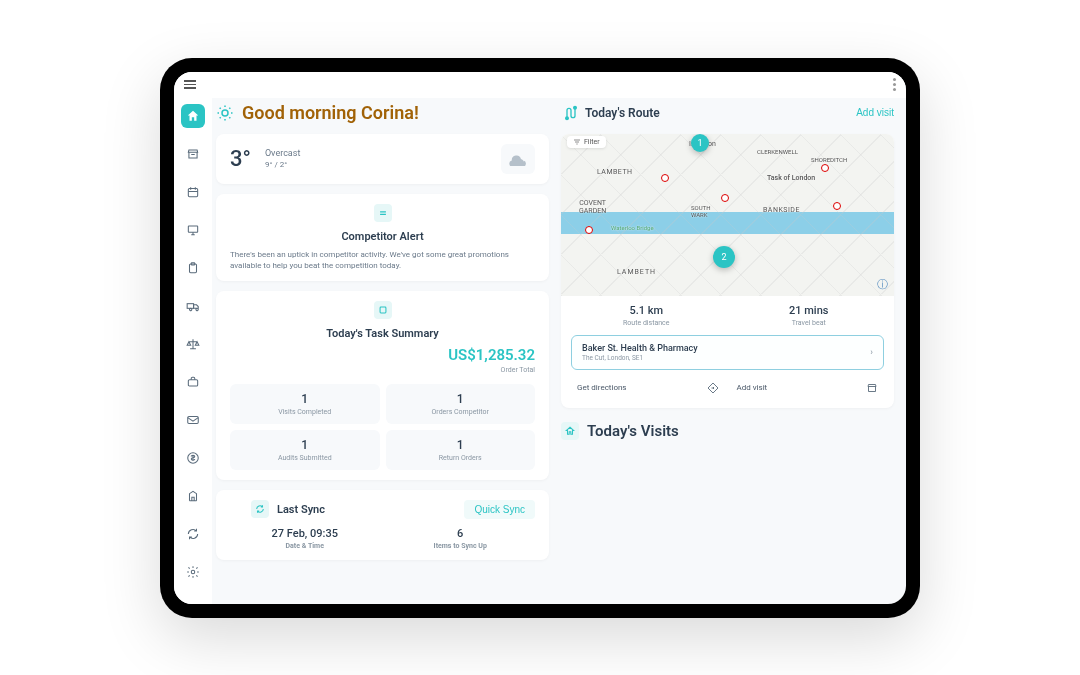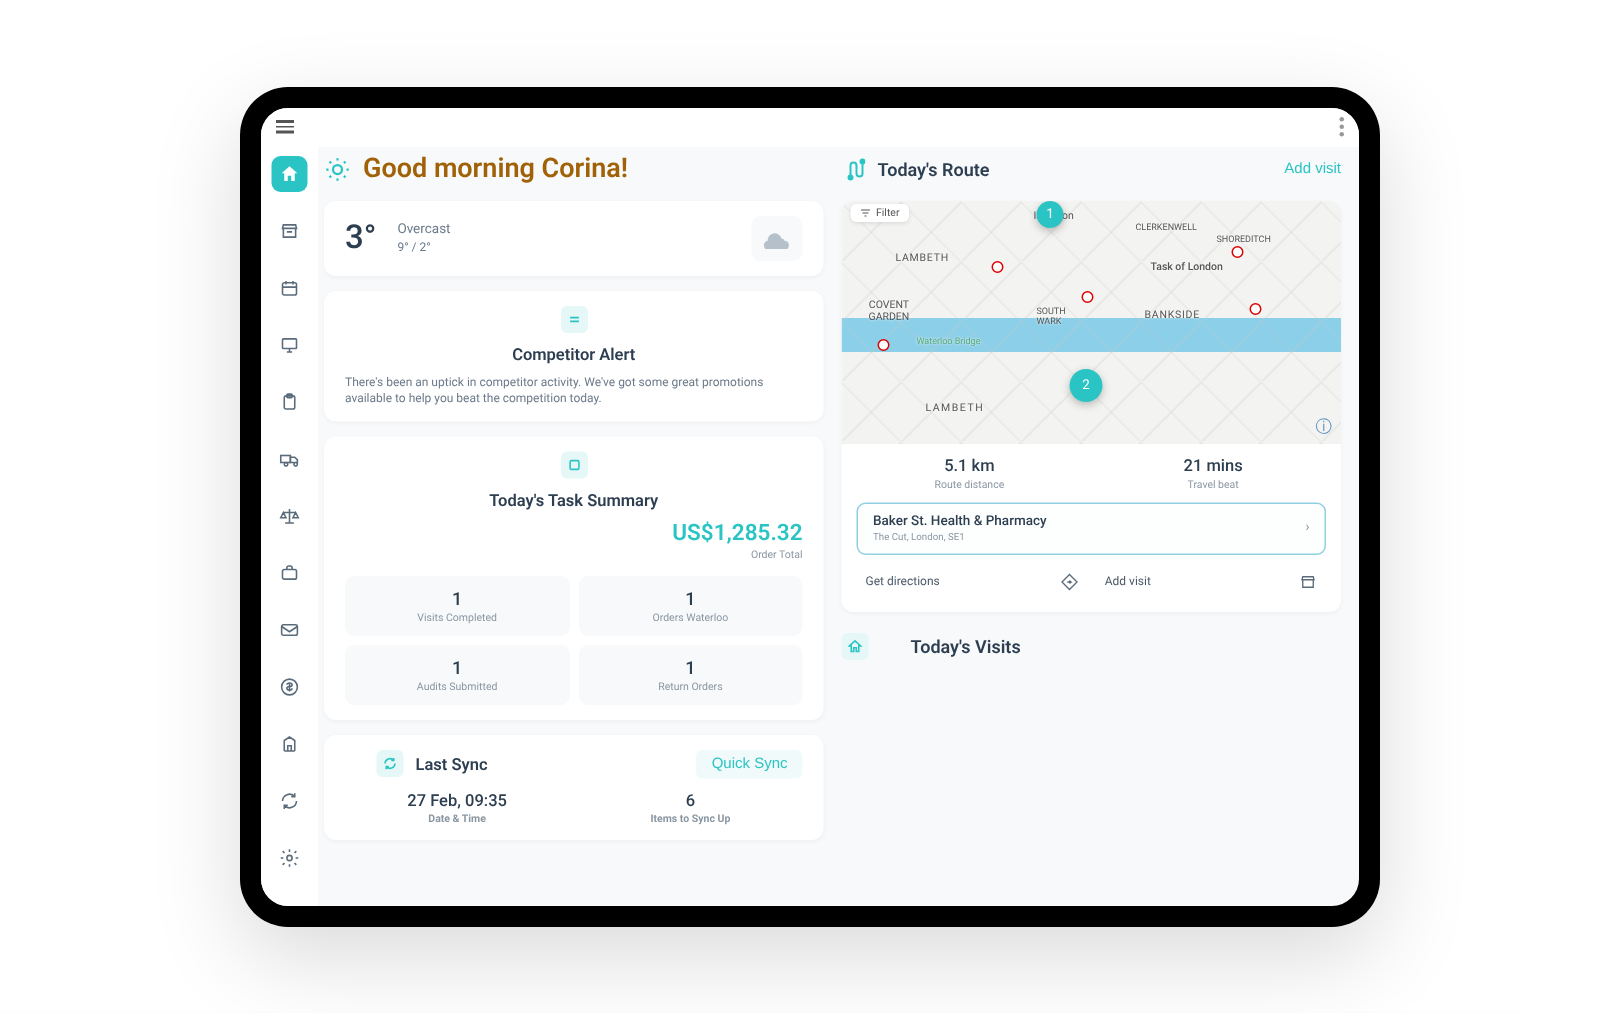--- a/index.html
+++ b/index.html
@@ -69,21 +69,21 @@
 .route-stat .lbl { font-size:7px; color:#8a97a3; margin-top:2px; }
 .next-visit { margin:0 10px 8px; border:1px solid #8ecfe0; border-radius:6px; padding:7px 10px; display:flex; justify-content:space-between; align-items:center; background:#fdffff; cursor:pointer; }
 .next-visit-text .name { font-size:9px; font-weight:500; color:#2d3e50; }
 .next-visit-text .addr { font-size:6.5px; color:#8a97a3; margin-top:1px; }
 .chev-right { color:#8a97a3; font-size:9px; }
 .route-actions { display:flex; padding:0 10px 10px; }
 .route-action { flex:1; display:flex; align-items:center; justify-content:space-between; font-size:8px; color:#4a5868; padding:4px 6px; cursor:pointer; }
 .route-action + .route-action { margin-left:6px; }
 .route-action-icon { color:#5a6b7b; }
 .visits-head { display:flex; align-items:center; gap:8px; margin-top:4px; }
-.visits-title { font-size:12px; font-weight:600; color:#2d3e50;margin-left:20px; }
+.visits-title { font-size:15px; font-weight:600; color:#2d3e50; }
 svg { display:block; }
 .content::-webkit-scrollbar{width:0}
 </style>
 </head>
 <body>
 
 <div class="tablet">
  <div class="screen">
 
 
@@ -232,21 +232,21 @@
          <div class="amount">US$1,285.32</div>
          <div class="label">Order Total</div>
        </div>
        <div class="stat-grid">
         <div class="stat">
           <div class="num">1</div>
           <div class="lbl">Visits Completed</div>
         </div>
         <div class="stat">
           <div class="num">1</div>
-          <div class="lbl">Orders Waterloo</div>
+          <div class="lbl">Orders Competitor</div>
         </div>
         <div class="stat">
           <div class="num">1</div>
           <div class="lbl">Audits Submitted</div>
         </div>
         <div class="stat">
           <div class="num">1</div>
           <div class="lbl">Return Orders</div>
         </div>
        </div>

